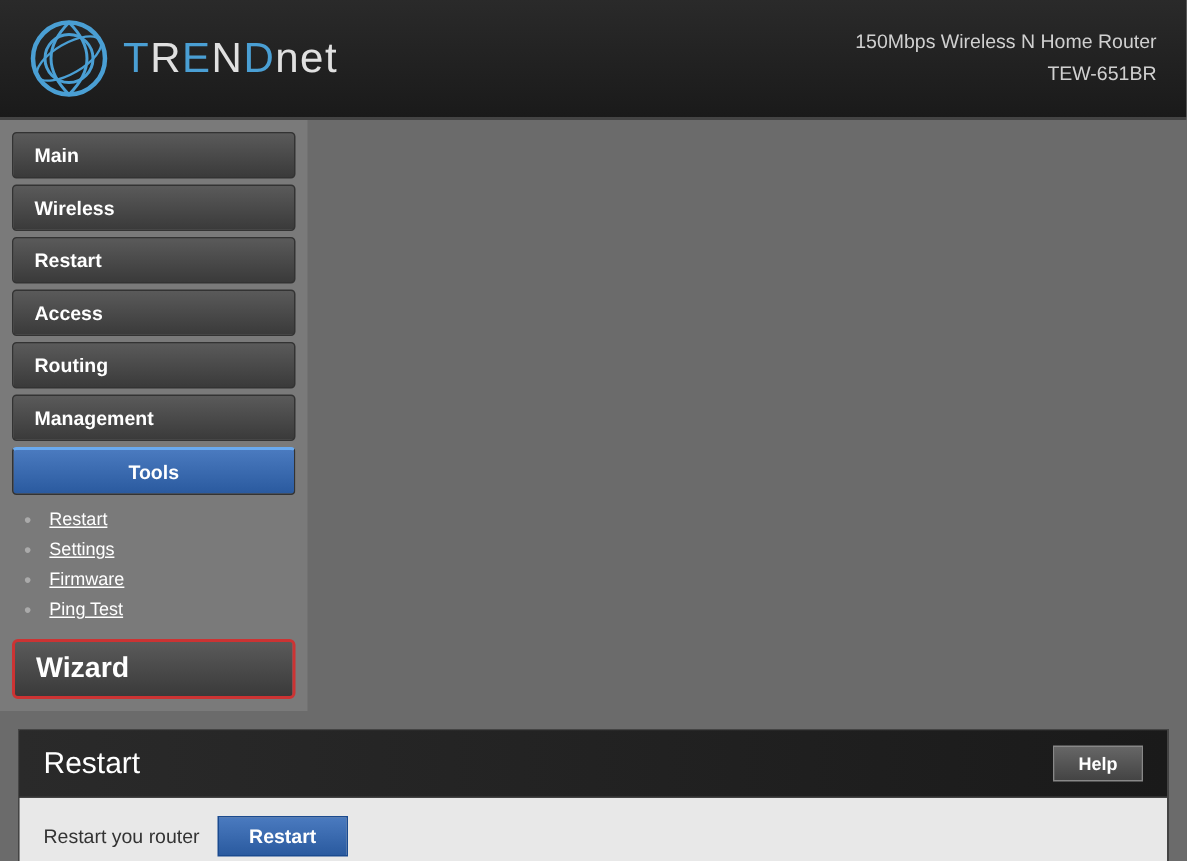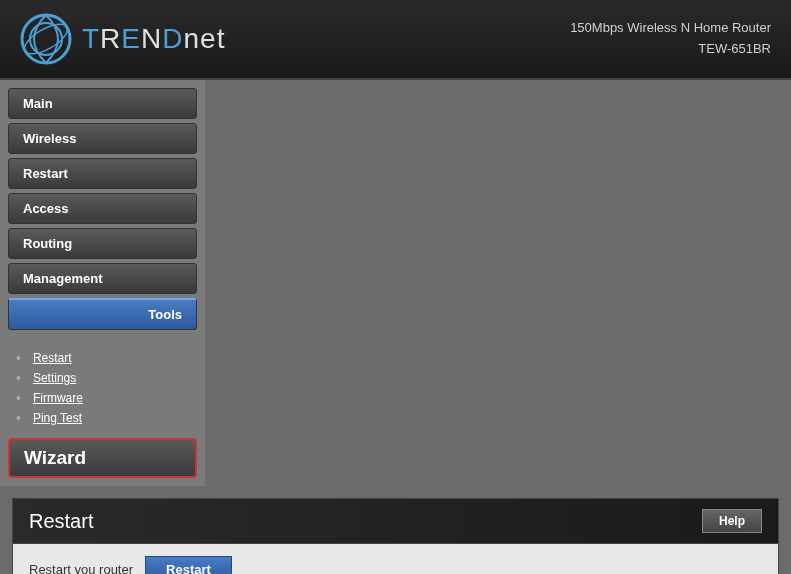--- a/index.html
+++ b/index.html
@@ -81,30 +81,30 @@
       font-weight: bold;
       cursor: pointer;
       text-align: left;
       text-decoration: none;
     }
 
     .tools-section .tools-header {
       display: block;
       width: 100%;
       padding: 7px 14px;
-      margin-bottom: 14px;
+      margin-bottom: 2px;
       background: linear-gradient(to bottom, #4a7abf, #2a5a9f);
       border: 1px solid #333;
       border-top: 2px solid #6aaaf0;
       border-radius: 3px;
       color: #ffffff;
       font-size: 13px;
       font-weight: bold;
       cursor: pointer;
-      text-align: right;
+      text-align: center;
     }
     .tools-submenu {
       padding: 4px 0 4px 8px;
     }
     .tools-submenu a {
       display: block;
       color: #ffffff;
       font-size: 12px;
       padding: 3px 8px;
       text-decoration: underline;

